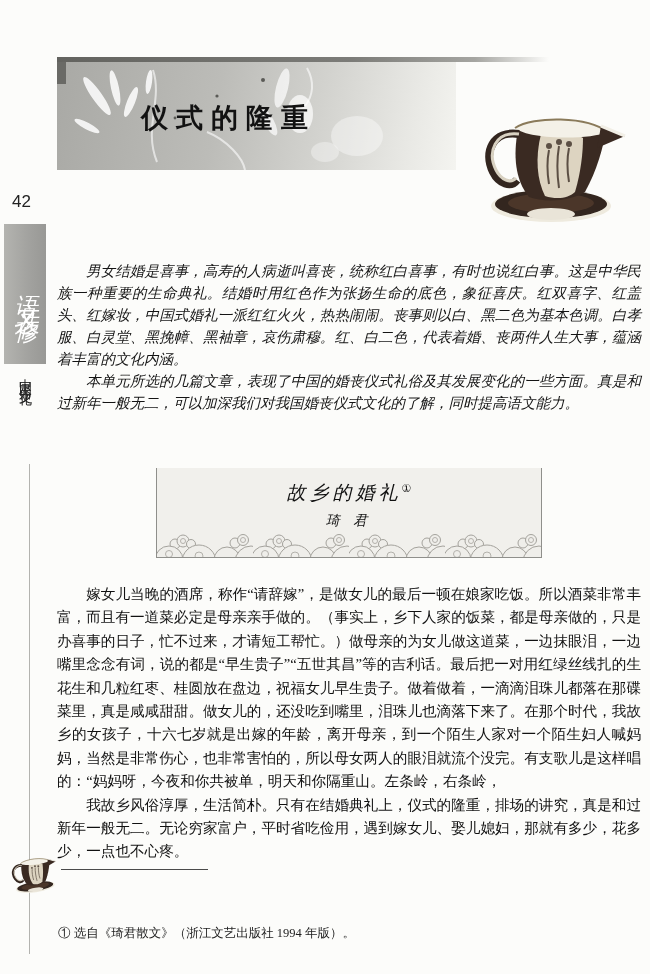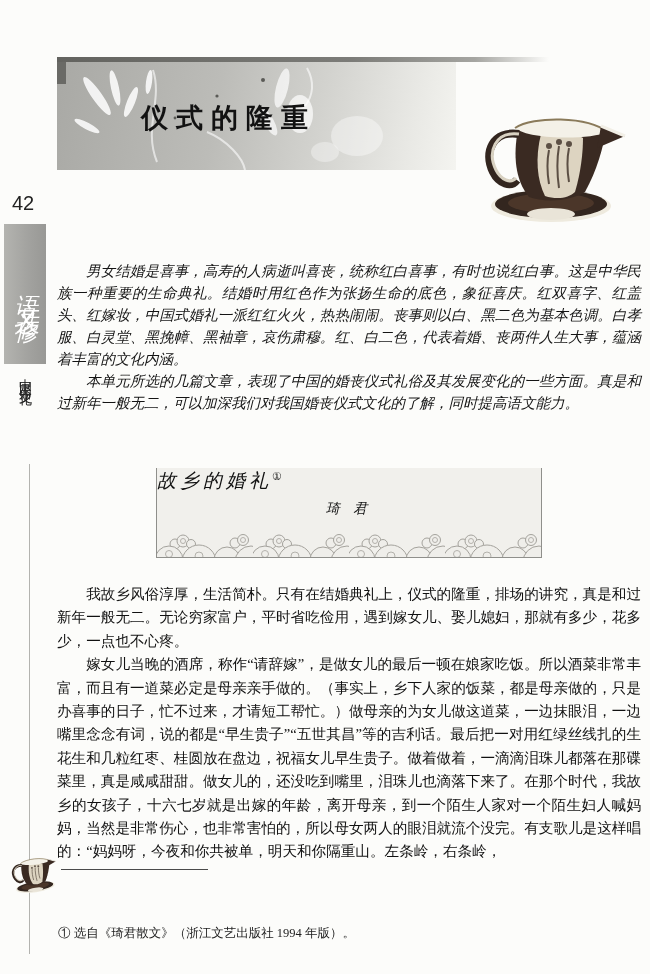--- a/index.html
+++ b/index.html
@@ -19,21 +19,21 @@
     background:linear-gradient(100deg,#a9a9a5 0%,#bcbcb8 40%,#d2d2ce 65%,#e9e9e5 88%,#f4f4f0 100%);
     overflow:hidden;
   }
   .unit-banner svg{position:absolute;left:0;top:0;}
   .unit-title{
     position:absolute;left:84px;top:38px;
     font-size:27px;font-weight:bold;letter-spacing:8px;color:#121212;
     font-family:"Liberation Serif","DejaVu Serif",serif;
   }
   
-  .page-number{position:absolute;left:12px;top:192px;font-size:20px;font-family:"Liberation Sans","DejaVu Sans",sans-serif;color:#222;}
+  .page-number{position:absolute;left:12px;top:192px;font-size:17px;font-family:"Liberation Sans","DejaVu Sans",sans-serif;color:#222;}
   .side-banner{
     position:absolute;left:4px;top:224px;width:42px;height:140px;
     background:linear-gradient(to right,#b4b4b0 0%,#a3a3a0 55%,#989895 100%);
     display:flex;align-items:center;justify-content:center;
   }
   .side-banner-text{
     writing-mode:vertical-rl;text-orientation:upright;
     color:#fff;font-size:23px;line-height:1;letter-spacing:9px;
     font-style:italic;font-family:"Liberation Serif","DejaVu Serif",serif;
     transform:translateX(1px);
@@ -55,21 +55,21 @@
   }
   .unit-intro p{margin:0;text-indent:2em;}
   
   .title-box{
     position:absolute;left:156px;top:468px;width:384px;height:90px;
     background:#f1f0ec;
     border-left:1px solid #8f8f8b;border-right:1px solid #8f8f8b;
     overflow:hidden;
   }
   .article-title{
-    margin-top:0;
+    margin-top:12px;text-align:center;
     font-size:19px;letter-spacing:4px;font-style:italic;color:#111;
   }
   .article-title sup{font-size:11px;letter-spacing:0;font-style:normal;}
   .article-author{
     margin-top:6px;text-align:center;
     font-size:14px;letter-spacing:5px;font-style:italic;color:#111;
   }
   .cloud-band{position:absolute;left:0;bottom:0;width:384px;height:24px;}
   
   .article-body{
@@ -190,21 +190,21 @@
           <circle cx="12" cy="20" r="3.5"></circle>
         </g>
       </pattern>
     </defs>
     <rect x="0" y="0" width="384" height="24" fill="url(#cloudpat)"></rect>
     <line x1="0" y1="23.5" x2="384" y2="23.5" stroke="#8f8f8b" stroke-width="1"></line>
   </svg>
 </div>
 
 <div class="article-body">
+  <p>嫁女儿当晚的酒席，称作“请辞嫁”，是做女儿的最后一顿在娘家吃饭。所以酒菜非常丰富，而且有一道菜必定是母亲亲手做的。（事实上，乡下人家的饭菜，都是母亲做的，只是办喜事的日子，忙不过来，才请短工帮忙。）做母亲的为女儿做这道菜，一边抹眼泪，一边嘴里念念有词，说的都是“早生贵子”“五世其昌”等的吉利话。最后把一对用红绿丝线扎的生花生和几粒红枣、桂圆放在盘边，祝福女儿早生贵子。做着做着，一滴滴泪珠儿都落在那碟菜里，真是咸咸甜甜。做女儿的，还没吃到嘴里，泪珠儿也滴落下来了。在那个时代，我故乡的女孩子，十六七岁就是出嫁的年龄，离开母亲，到一个陌生人家对一个陌生妇人喊妈妈，当然是非常伤心，也非常害怕的，所以母女两人的眼泪就流个没完。有支歌儿是这样唱的：“妈妈呀，今夜和你共被单，明天和你隔重山。左条岭，右条岭，</p>
   <p>我故乡风俗淳厚，生活简朴。只有在结婚典礼上，仪式的隆重，排场的讲究，真是和过新年一般无二。无论穷家富户，平时省吃俭用，遇到嫁女儿、娶儿媳妇，那就有多少，花多少，一点也不心疼。</p>
-  <p>嫁女儿当晚的酒席，称作“请辞嫁”，是做女儿的最后一顿在娘家吃饭。所以酒菜非常丰富，而且有一道菜必定是母亲亲手做的。（事实上，乡下人家的饭菜，都是母亲做的，只是办喜事的日子，忙不过来，才请短工帮忙。）做母亲的为女儿做这道菜，一边抹眼泪，一边嘴里念念有词，说的都是“早生贵子”“五世其昌”等的吉利话。最后把一对用红绿丝线扎的生花生和几粒红枣、桂圆放在盘边，祝福女儿早生贵子。做着做着，一滴滴泪珠儿都落在那碟菜里，真是咸咸甜甜。做女儿的，还没吃到嘴里，泪珠儿也滴落下来了。在那个时代，我故乡的女孩子，十六七岁就是出嫁的年龄，离开母亲，到一个陌生人家对一个陌生妇人喊妈妈，当然是非常伤心，也非常害怕的，所以母女两人的眼泪就流个没完。有支歌儿是这样唱的：“妈妈呀，今夜和你共被单，明天和你隔重山。左条岭，右条岭，</p>
 </div>
 
 <div class="footnote-rule"></div>
 <div class="footnote">
   <span>①</span>
   <span>选自《琦君散文》（浙江文艺出版社 1994 年版）。</span>
 </div>
 
 </body></html>

